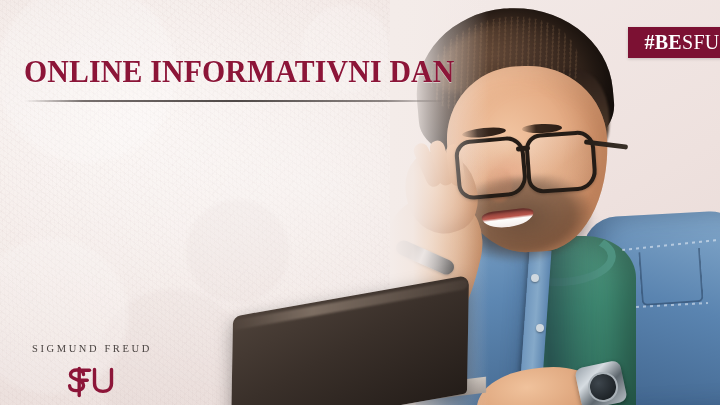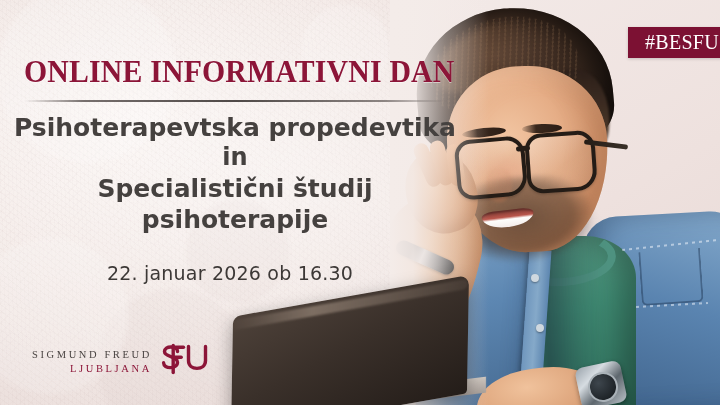--- a/index.html
+++ b/index.html
@@ -444,31 +444,32 @@
     z-index: 70;
     box-shadow: 0 1px 3px rgba(0,0,0,.18);
   }
   .badge-text {
     font-family: "Liberation Serif", "DejaVu Serif", serif;
     font-size: 20px;
     color: #ffffff;
     letter-spacing: .3px;
     white-space: nowrap;
   }
-  .badge-text .hb { font-weight: 400; }
+  .badge-text .hb { font-weight: 700; }
   .badge-text .sb { font-weight: 400; }
 
   
   .logo {
     position: absolute;
     left: 32px; top: 342px;
     display: flex;
     align-items: center;
     gap: 9px;
     z-index: 60;
+    flex-direction: column;
   }
   .logo-words {
     text-align: right;
     font-family: "Liberation Serif", "DejaVu Serif", serif;
     font-size: 10.5px;
     letter-spacing: 2.6px;
     line-height: 1.38;
     color: #4a4442;
   }
   .logo-words .lj { color: #8c1538; }
@@ -540,37 +541,29 @@
     <div class="photo-fade"></div>
   </div>
 
   <div class="laptop-base"></div>
   <div class="laptop"></div>
   <div class="laptop-edge"></div>
 
   <div class="title">ONLINE INFORMATIVNI DAN</div>
   <div class="rule"></div>
 
-  <div class="subtitle">
-    <div>Psihoterapevtska propedevtika</div>
-    <div class="l-in">in</div>
-    <div>Specialistični študij</div>
-    <div>psihoterapije</div>
-  </div>
-
-  <div class="datetime">22. januar 2026 ob 16.30</div>
+
 
   <div class="badge">
     <span class="badge-text"><span class="hb">#BE</span><span class="sb">SFU</span></span>
   </div>
 
   <div class="logo">
     <div class="logo-words">
       <div>SIGMUND FREUD</div>
-      <div class="lj">LJUBLJANA</div>
     </div>
     <div class="logo-mark">
       <svg width="50" height="40" viewBox="0 0 50 40" aria-hidden="true">
         <g fill="none" stroke="#8c1538" stroke-width="3.4" stroke-linecap="round">
 
           <path d="M16.5 9.5 C16.5 6.2 12.8 5 9.8 5 C6.4 5 3.5 6.6 3.5 9.6 C3.5 15.8 16.5 13.4 16.5 20.2 C16.5 24.0 12.6 25.6 9.3 25.6 C5.9 25.6 2.6 24.1 2.6 20.8"></path>
 
           <path d="M12.2 3.5 L12.2 30.5"></path>
           <path d="M12.2 5.2 L22.5 5.2"></path>
           <path d="M12.2 15.2 L20.2 15.2"></path>

